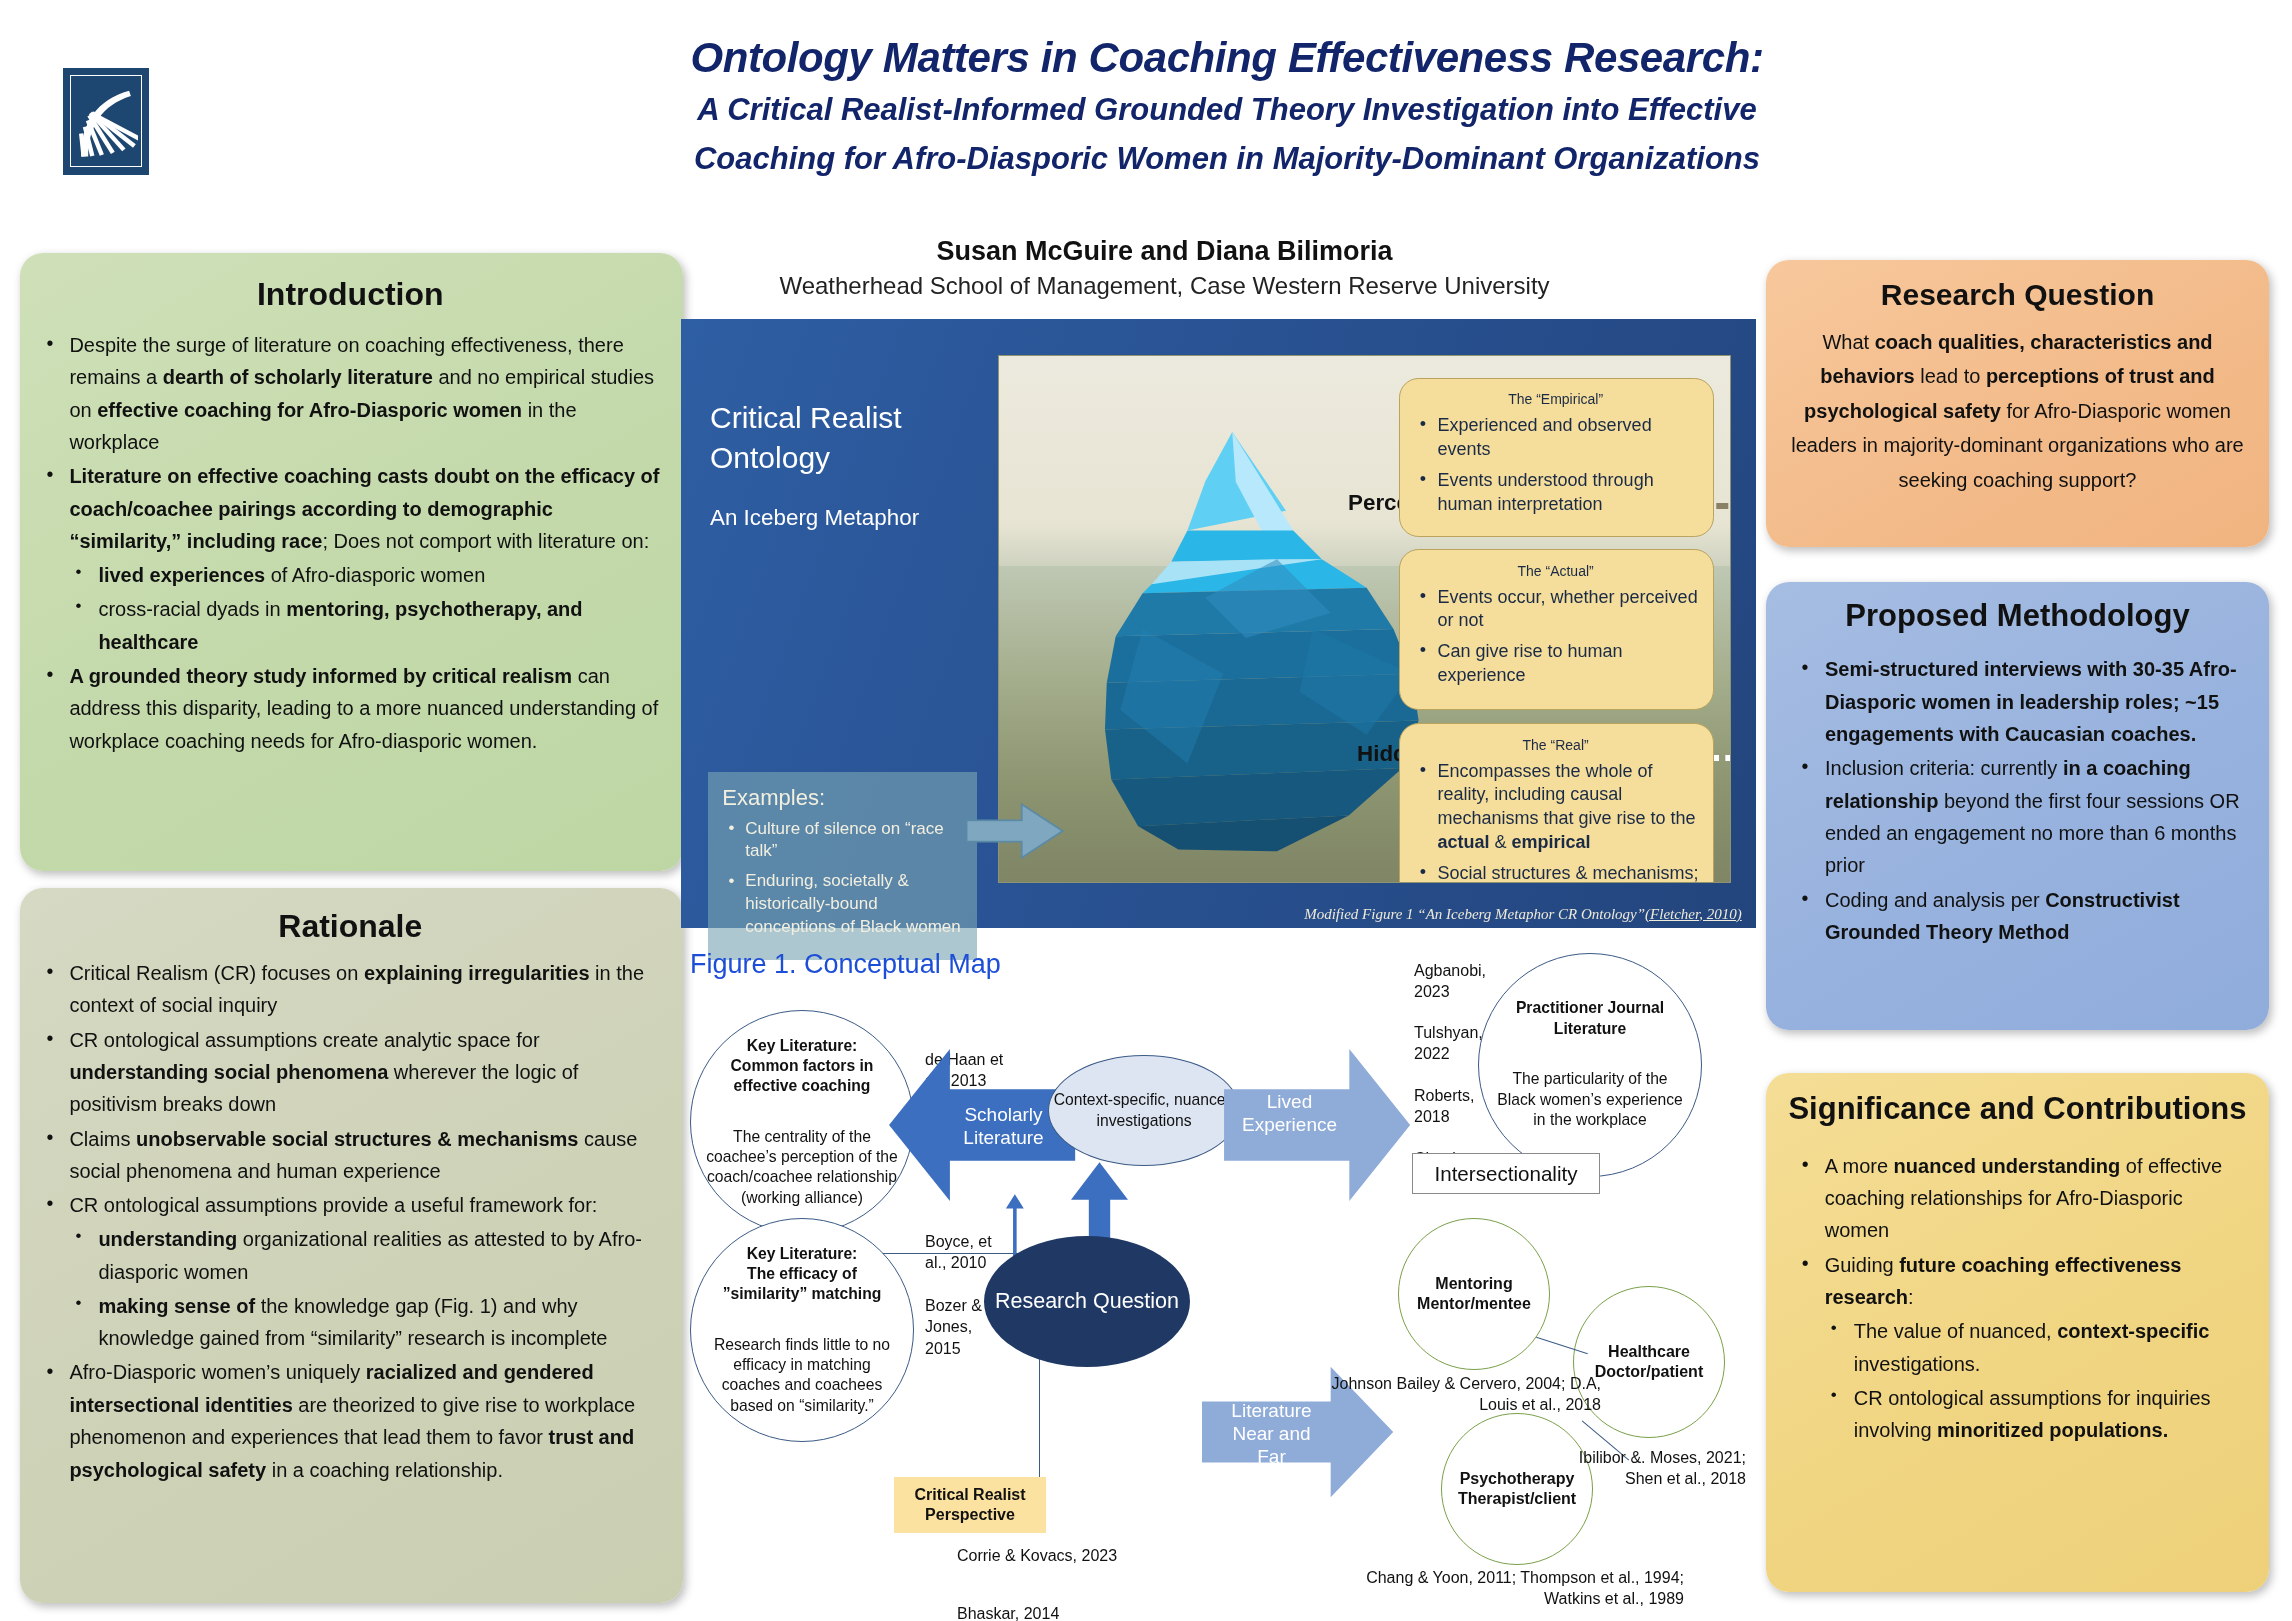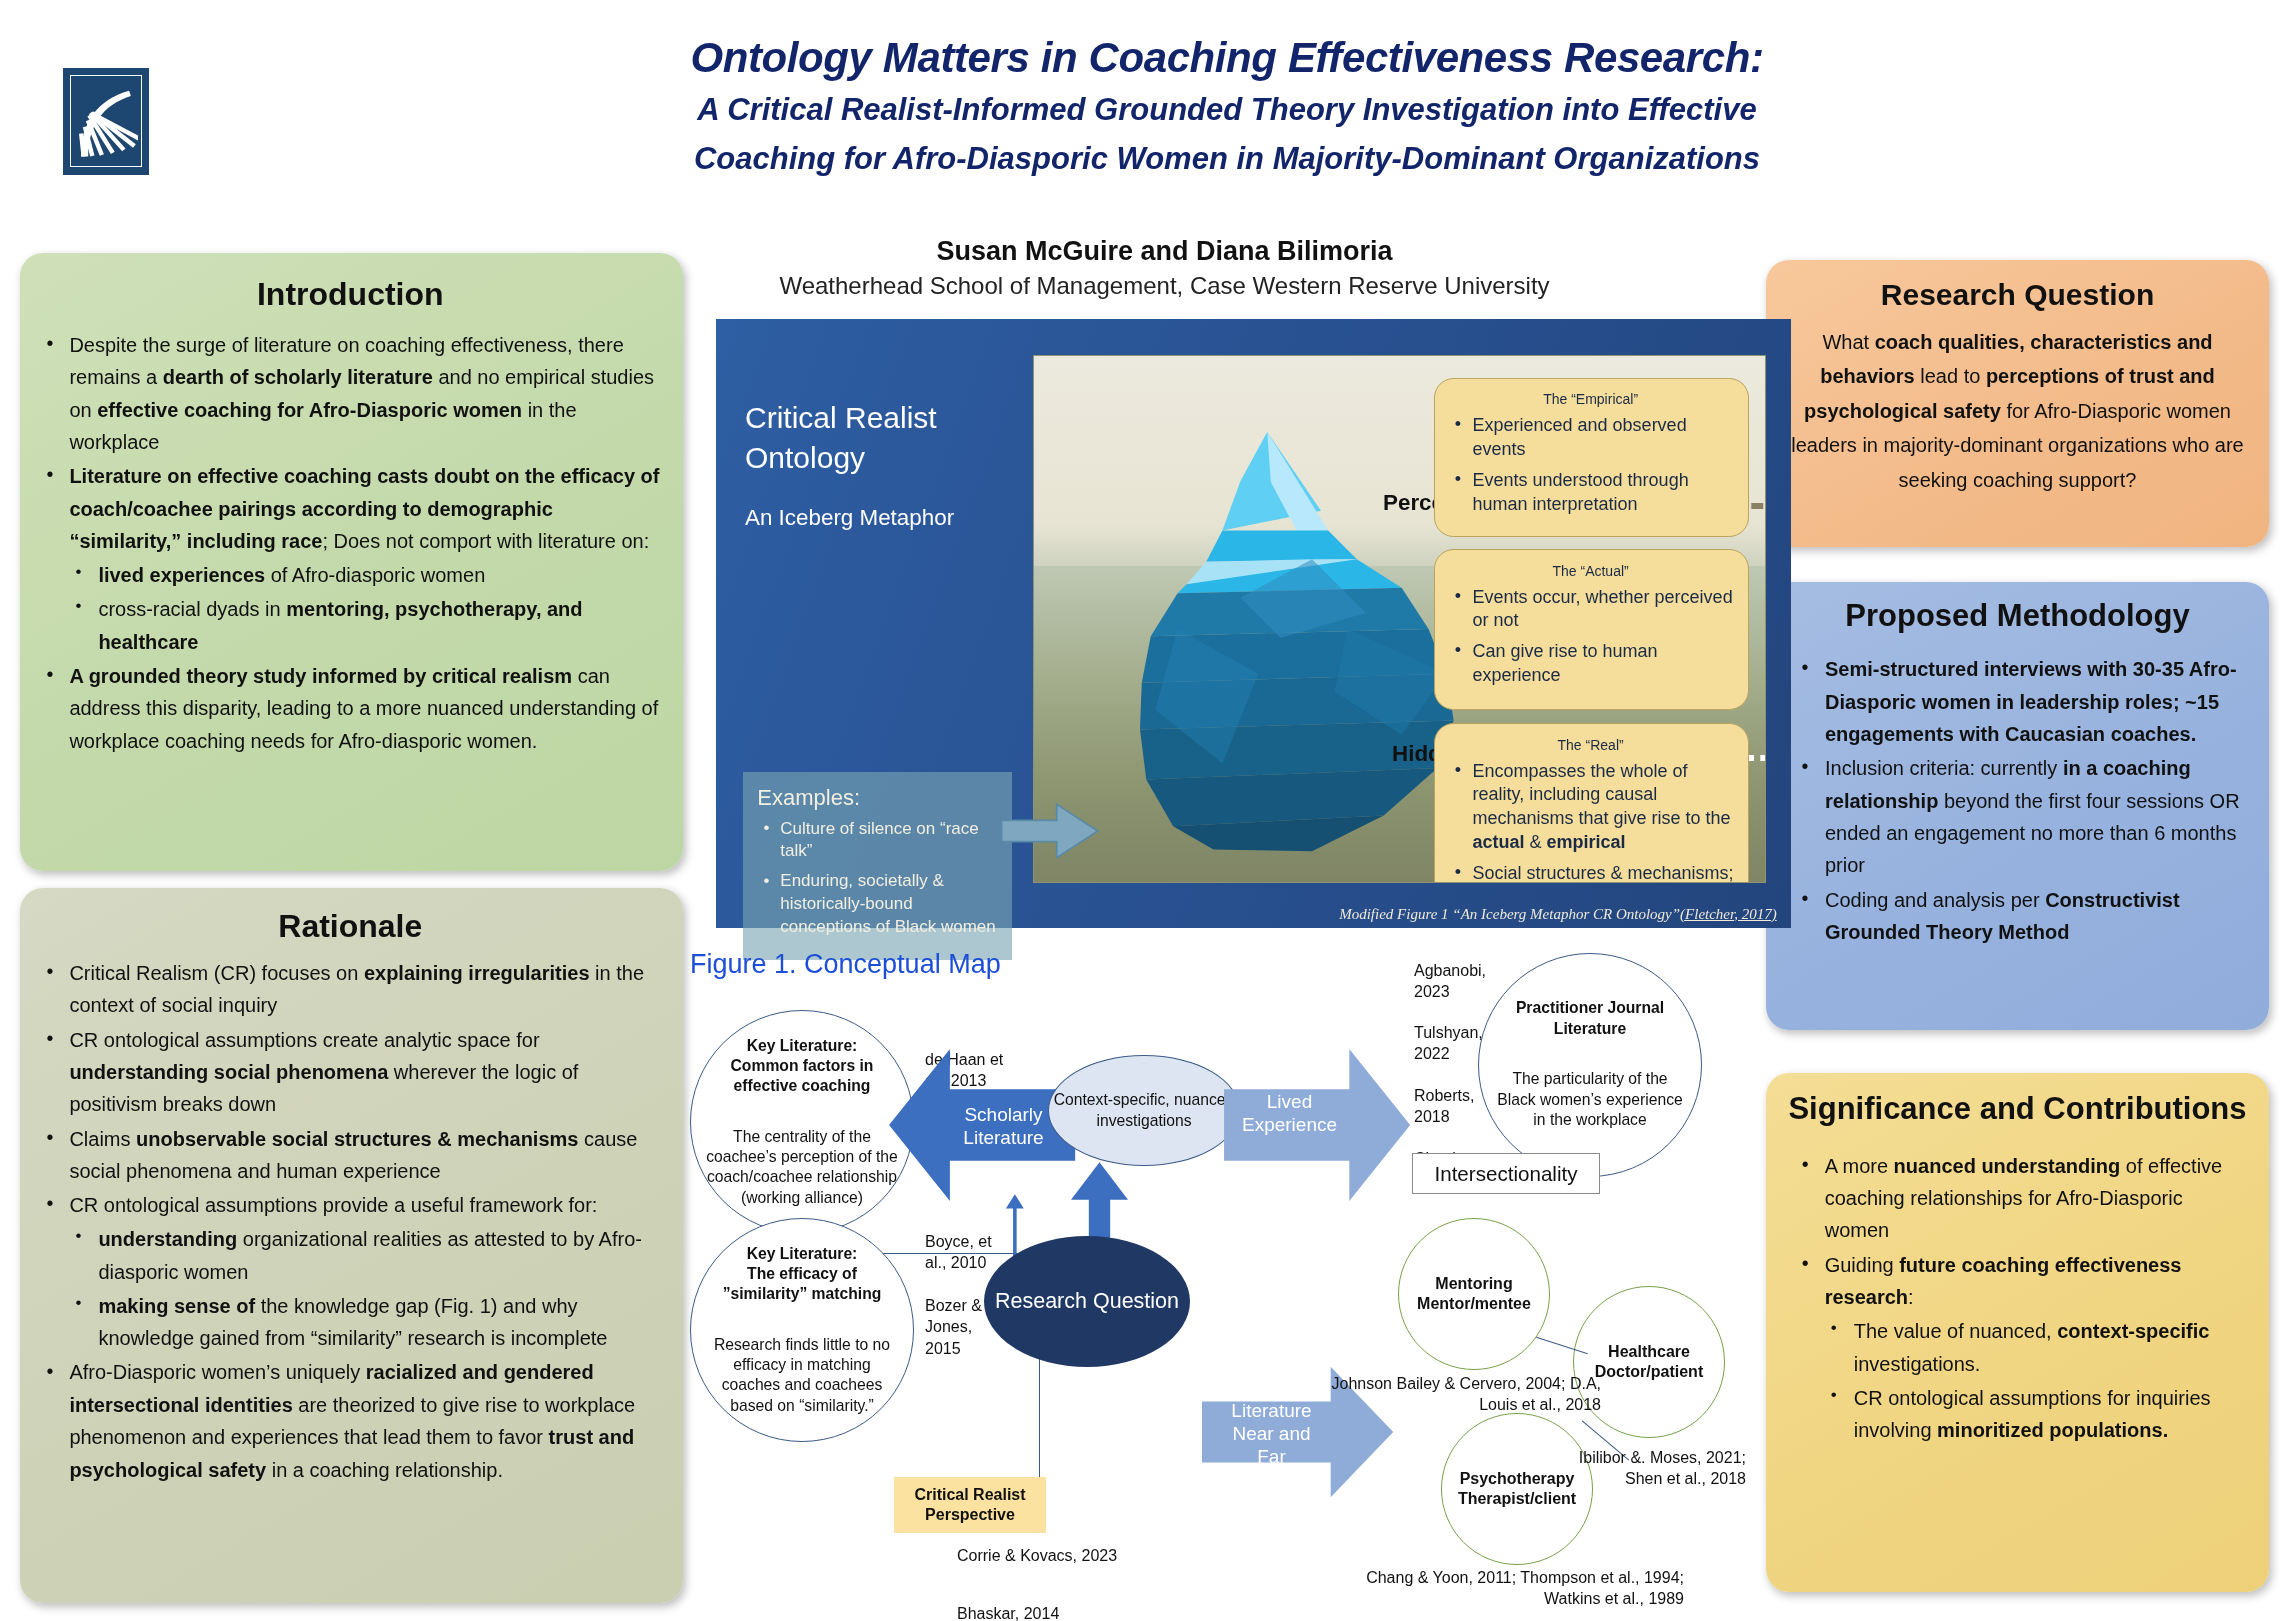--- a/index.html
+++ b/index.html
@@ -57,21 +57,21 @@
 
   #signif { left:1766px; top:1073px; width:503px; height:519px; background:linear-gradient(150deg,#f4dd95 0%,#f0d582 55%,#eed079 100%); padding:18px 19.7px; }
   #signif h2 { margin-bottom:23px; font-size:31px; }
   #signif li { padding-left:39px; }
   #signif li::before { left:16px; }
   #signif li.sub { padding-left:68px; }
   #signif li.sub::before { left:45px; }
 
   
   #iceberg { position:absolute; left:681px; top:319px; width:1075px; height:609px;
-             background:linear-gradient(110deg,#2e5ea3 0%,#295394 40%,#23457d 100%);margin-left:35px; }
+             background:linear-gradient(110deg,#2e5ea3 0%,#295394 40%,#23457d 100%); }
   .ib-left-title { position:absolute; left:29px; top:79px; color:#fff; font-size:30px; line-height:1.33; font-weight:400;}
   .ib-left-sub { position:absolute; left:29px; top:186px; color:#fff; font-size:22.4px; }
   .ib-photo { position:absolute; left:317px; top:36px; width:733px; height:528px;
               background:linear-gradient(180deg,#eceade 0%,#e7e4d3 32%,#cfd2c0 40%,#a9b49a 58%,#8e9572 78%,#7f8566 100%);
               border:0.9px solid #8e9370; overflow:hidden; }
   .sea { position:absolute; left:0; right:0; top:40%; bottom:0;
          background:linear-gradient(180deg,#bdc7b2 0%,#a5ae8c 35%,#8c9470 70%,#7f8565 100%); opacity:.9;}
   .berg { position:absolute; left:54px; top:49px; width:466px; height:466px; }
   .ib-lbl { position:absolute; font-weight:bold; font-size:22.4px; color:#111; }
   #lbl-perceived { left:349px; top:134px; }
@@ -267,21 +267,21 @@
       <ul id="examples-list">
           <li>Culture of silence on “race talk”</li>
           <li>Enduring, societally &amp; historically-bound conceptions of Black women</li>
         </ul>
     </div>
     <svg class="ex-arrow" viewBox="0 0 110 72" aria-hidden="true">
       <polygon points="0,24 62,24 62,6 108,36 62,66 62,48 0,48" fill="#7fa8c0" stroke="#5b8aa6" stroke-width="2"></polygon>
     </svg>
 
     <div class="ib-credit">
-      <span>Modified Figure 1 “An Iceberg Metaphor CR Ontology”</span><u>(Fletcher, 2017)</u>
+      <span>Modified Figure 1 “An Iceberg Metaphor CR Ontology”</span><u>(Fletcher, 2010)</u>
     </div>
   </div>
 
   <div id="fig1">
     <div class="fig-title">Figure 1. Conceptual Map</div>
 
     <div class="connector" style="left:99px; top:208px; height:72px;"></div>
     <div class="connector" style="left:349px; top:313px; height:224px;"></div>
     <div class="conn-h" style="left:154px; top:313px; width:195px;"></div>
     <div class="connector" style="left:154px; top:313px; height:0px;"></div>

